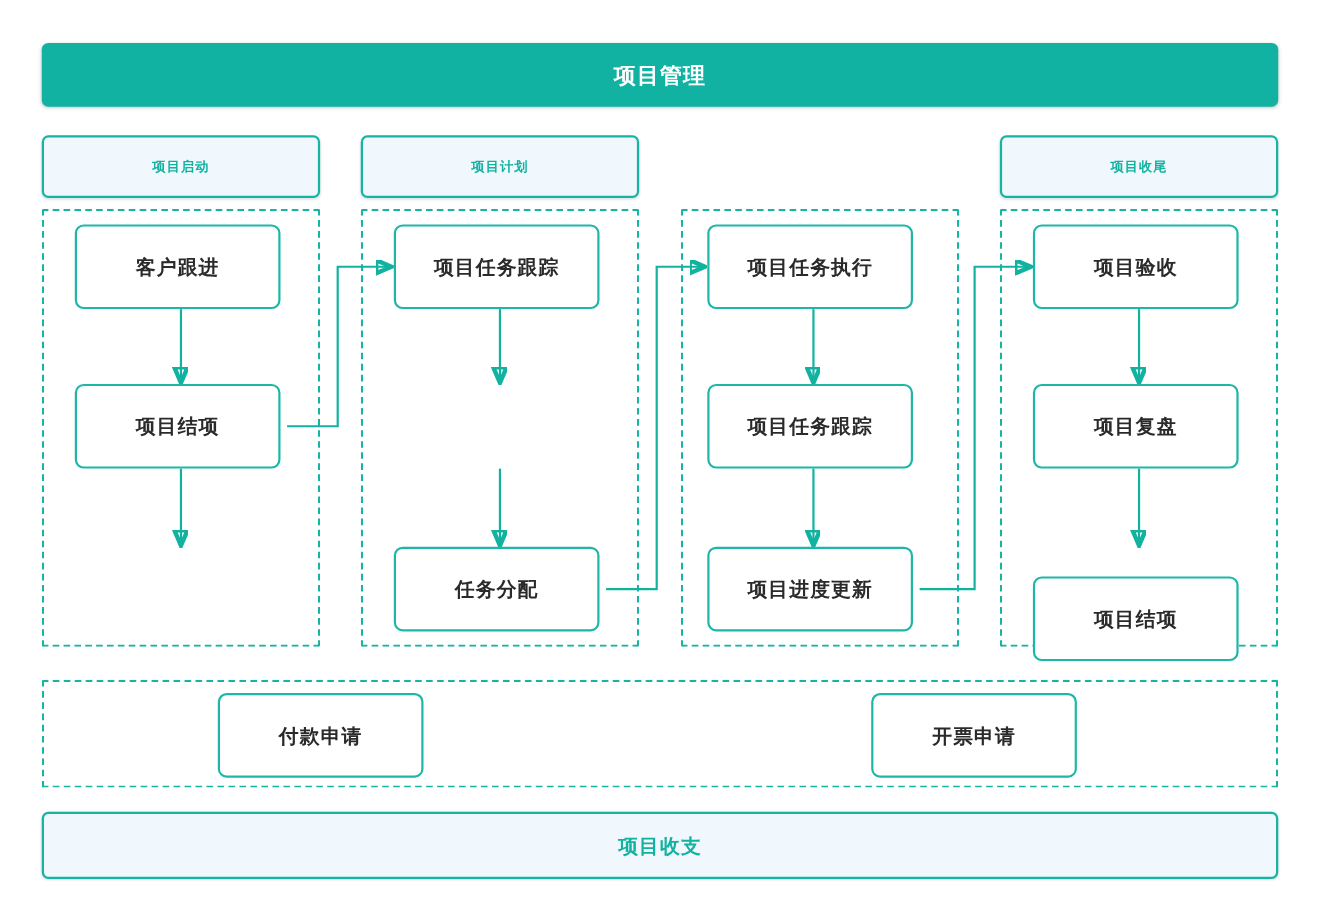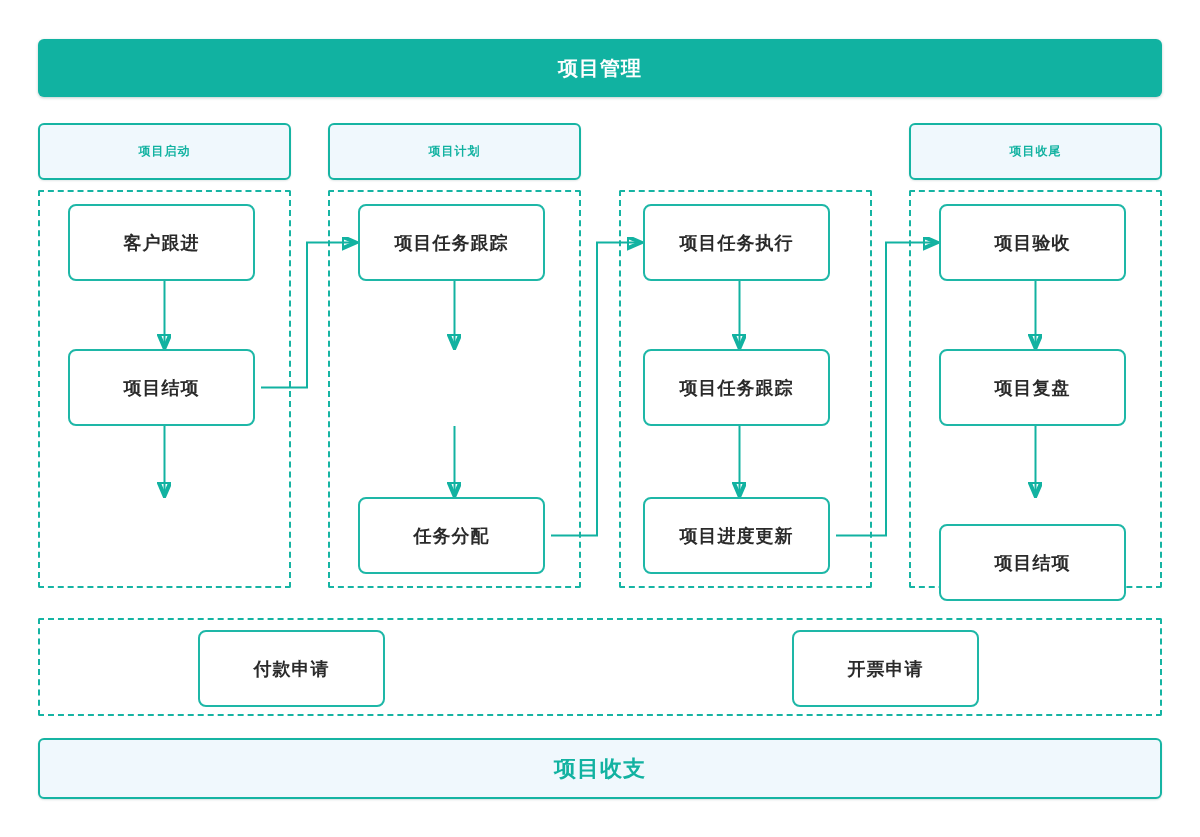--- a/index.html
+++ b/index.html
@@ -18,21 +18,21 @@
   .banner.top {
     top: 39px; height: 58px;
     background: #11b2a1; color: #ffffff;
     font-size: 20px; font-weight: bold; letter-spacing: 1px;
     box-shadow: 0 1px 3px rgba(0,60,55,0.25);
   }
   .banner.bottom {
     top: 738px; height: 61px;
     background: #f0f8fd; color: #12b2a1;
     border: 2px solid #16b4a3;
-    font-size: 22px; font-weight: bold; letter-spacing: 1px;
+    font-size: 18px; font-weight: bold; letter-spacing: 1px;
     box-shadow: 0 1px 2px rgba(0,60,55,0.15);
   }
 
   .col-header {
     position: absolute; top: 123px; height: 57px; width: 253px;
     background: #f0f8fd; border: 2px solid #16b4a3; border-radius: 6px;
     display: flex; align-items: center; justify-content: center;
     color: #12b2a1; font-size: 12px; font-weight: bold; letter-spacing: 1px;
     box-shadow: 0 1px 2px rgba(0,60,55,0.12);
   }

